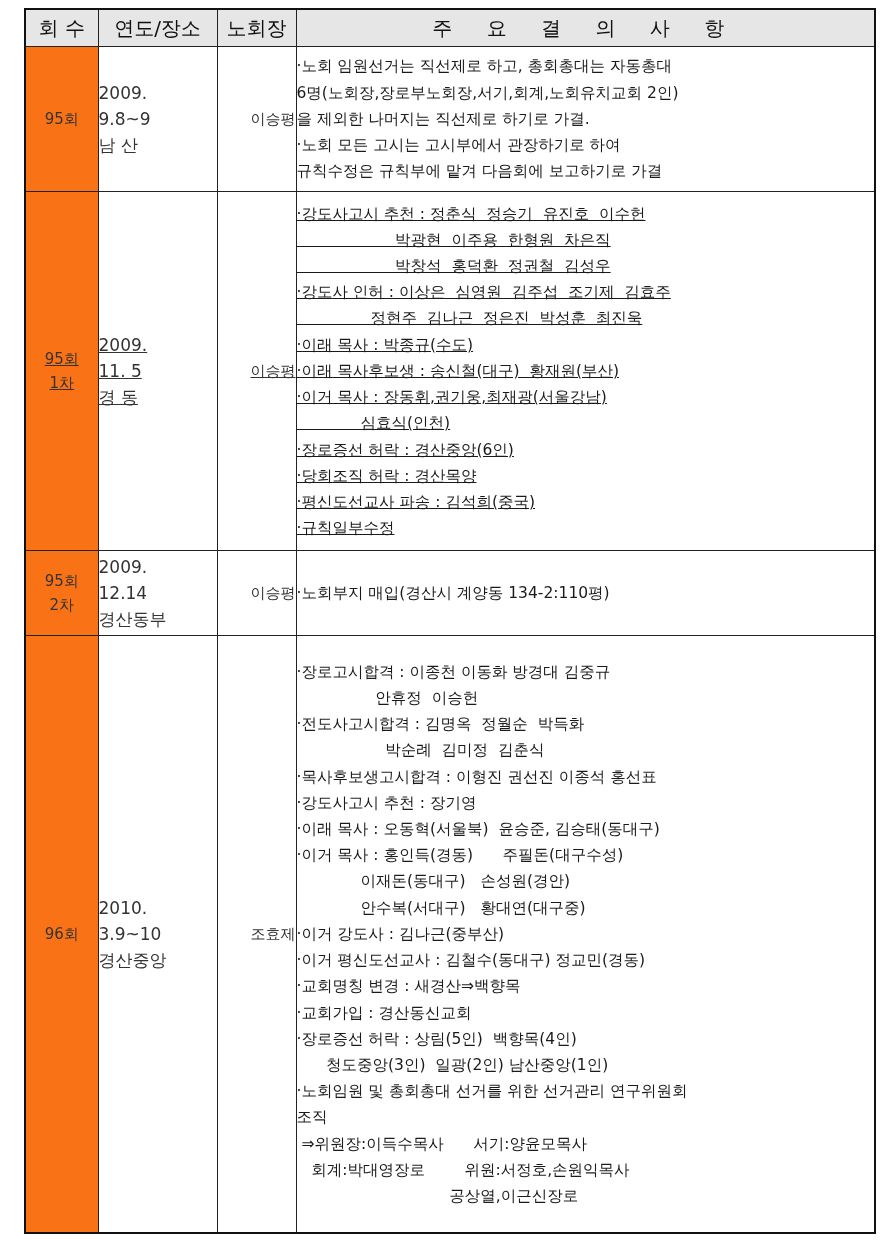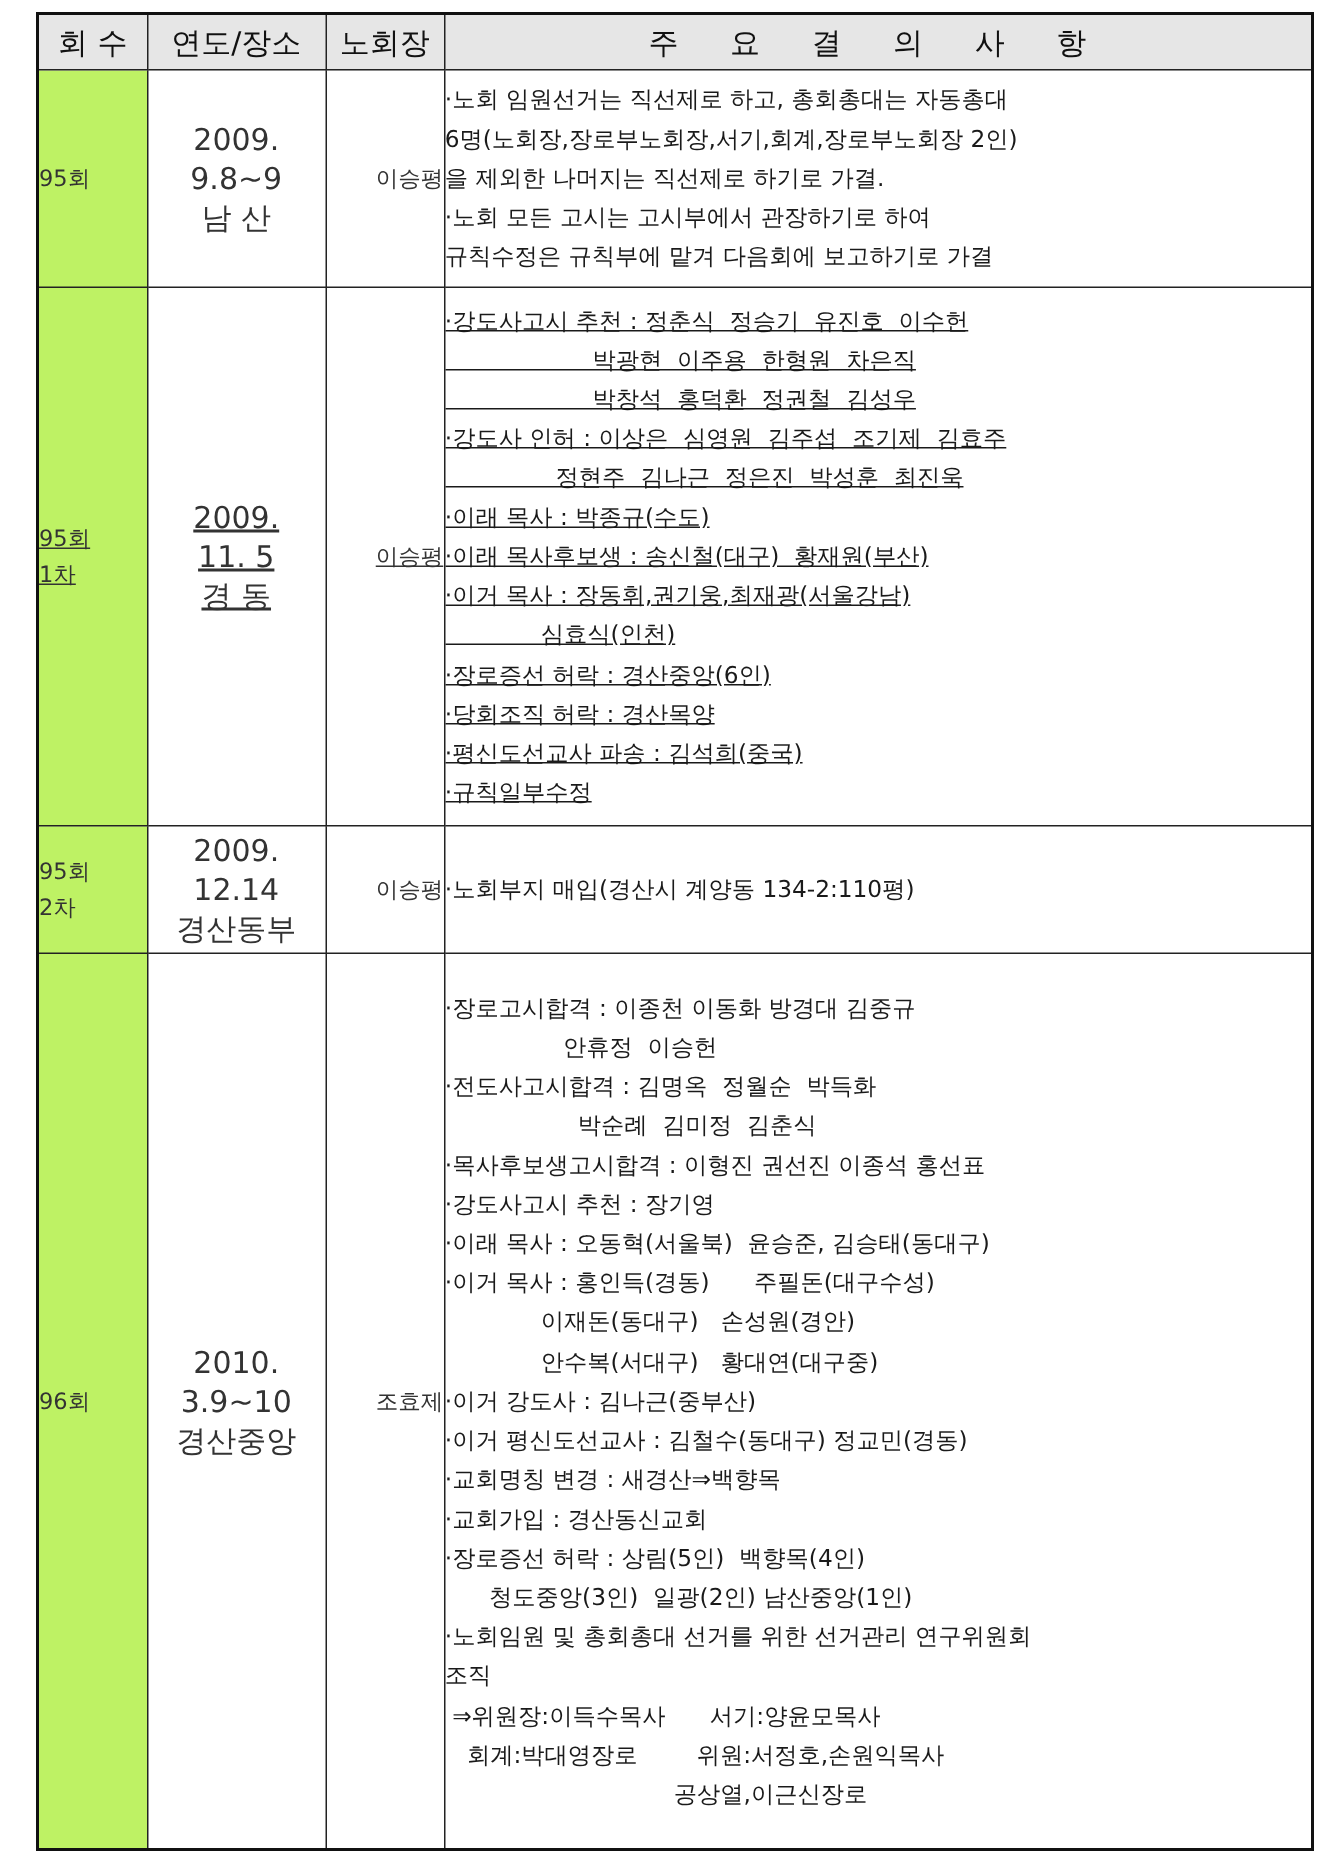--- a/index.html
+++ b/index.html
@@ -5,23 +5,23 @@
   html, body { margin:0; padding:0; background:#ffffff; }
   body { width:894px; height:1246px; position:relative; overflow:hidden;
          font-family:"DejaVu Sans", "Liberation Sans", sans-serif; color:#111; }
   table.minutes { position:absolute; left:24px; top:8px; width:852px;
          border-collapse:collapse; border:2px solid #111; table-layout:fixed; }
   table.minutes th, table.minutes td { border:1px solid #222; padding:0; }
   table.minutes th { background:#e6e6e6; font-weight:normal; height:36px;
          font-size:20px; text-align:center; vertical-align:middle; color:#111; }
   th.hd-head { font-size:19px; color:#1a1a40; }
   th.hd-main { letter-spacing:14px; }
-  td.sess { background:#bef264; text-align:left; vertical-align:middle;
+  td.sess { background:#f97316; text-align:center; vertical-align:middle;
          font-size:15px; line-height:24px; color:#333; }
-  td.date { text-align:center; vertical-align:middle; font-size:20px;
+  td.date { text-align:left; vertical-align:middle; font-size:17px;
          line-height:26px; color:#333; white-space:pre-line; }
   td.chair { text-align:right; vertical-align:middle; font-size:15px; color:#333; }
   td.items { vertical-align:middle; font-size:15.5px; line-height:26.2px; color:#1a1a1a;
          padding-left:2px; }
   .line { white-space:pre; display:block; overflow:hidden; }
   .r1 td { height:144px;margin-top:24px; }
   .r2 td { height:358px;text-decoration:underline; }
   .r3 td { height:84px; }
   .r4 td { height:596px; }
 </style>
@@ -45,21 +45,21 @@
   </thead>
   <tbody id="rows">
       <tr class="r1">
         <td class="sess" style="white-space: pre-line;">95회</td>
         <td class="date">2009.
 9.8~9
 남   산</td>
         <td class="chair">이승평</td>
         <td class="items">
           <span class="line">·노회 임원선거는 직선제로 하고, 총회총대는 자동총대</span>
-          <span class="line">6명(노회장,장로부노회장,서기,회계,장로부노회장 2인)</span>
+          <span class="line">6명(노회장,장로부노회장,서기,회계,노회유치교회 2인)</span>
           <span class="line">을 제외한 나머지는 직선제로 하기로 가결.</span>
           <span class="line">·노회 모든 고시는 고시부에서 관장하기로 하여</span>
           <span class="line">규칙수정은 규칙부에 맡겨 다음회에 보고하기로 가결</span>
         </td>
       </tr>
       <tr class="r2">
         <td class="sess" style="white-space: pre-line;">95회
 1차</td>
         <td class="date">2009.
 11. 5

